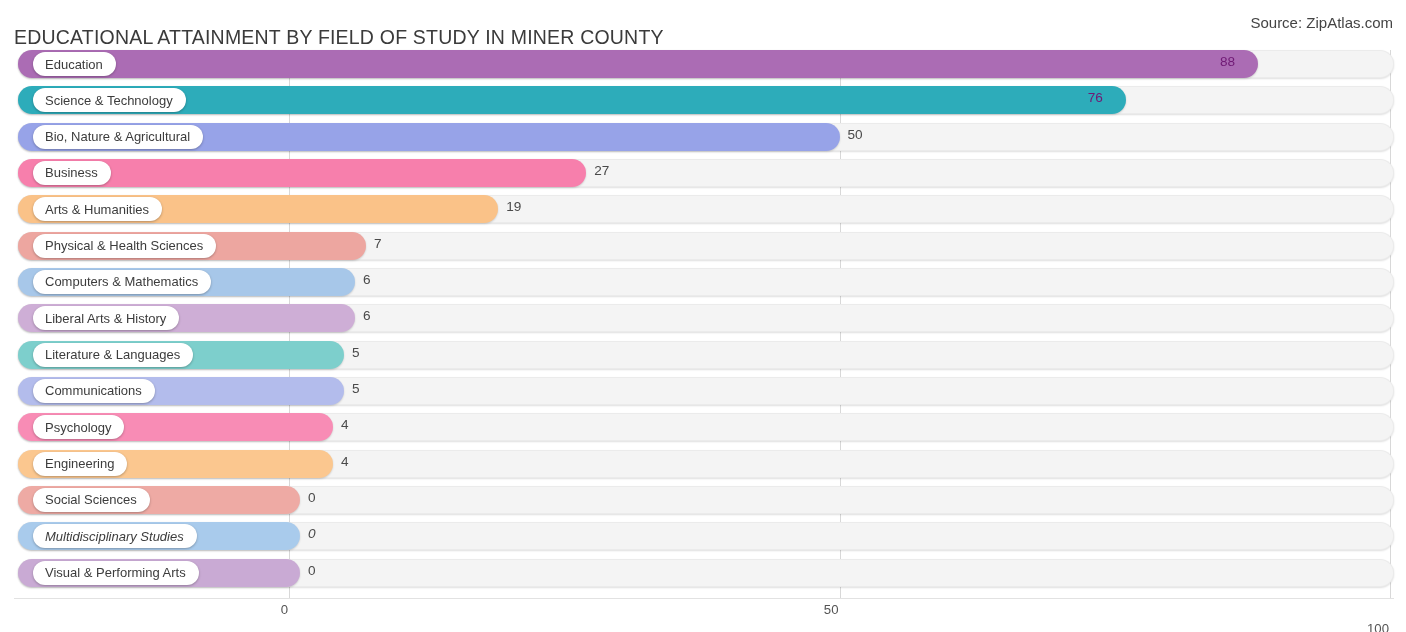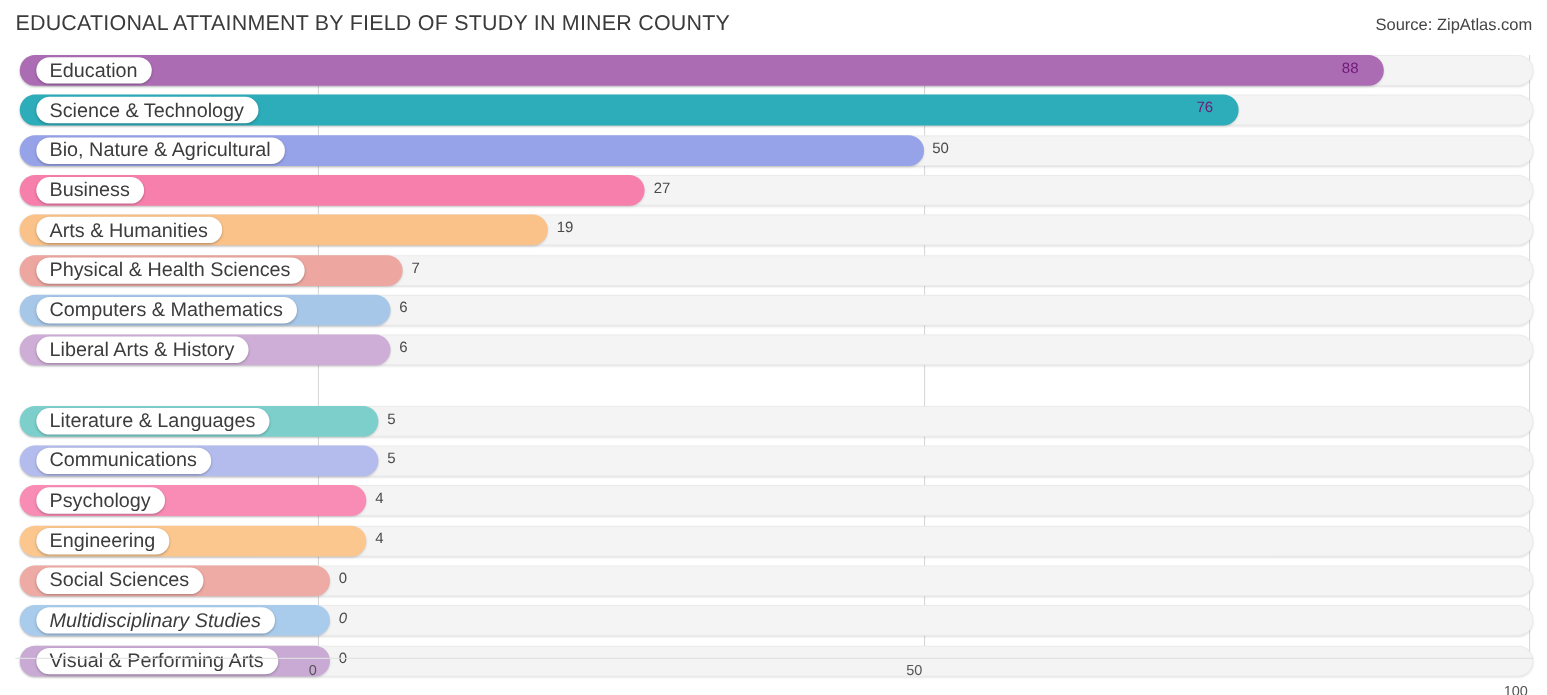--- a/index.html
+++ b/index.html
@@ -8,21 +8,21 @@
     width: 1406px; height: 632px;
     background: #ffffff;
     font-family: "Liberation Sans", sans-serif;
     overflow: hidden;
   }
   #app { position: relative; width: 1406px; height: 632px; background: #fff; }
 
   
   .header { position: absolute; top: 0; left: 0; width: 1406px; height: 46px; }
   .chart-title {
-    position: absolute; left: 14px; top: 10px;
+    position: absolute; left: 14px; top: 26px;
     font-size: 19.5px; letter-spacing: .2px;
     color: #3b3b3b; font-weight: 400; white-space: nowrap;
   }
   .source {
     position: absolute; right: 13px; top: 14px;
     font-size: 15px; color: #444; white-space: nowrap;
   }
 
   
   .plot { position: absolute; left: 0; top: 46px; width: 1406px; height: 552px; }
@@ -56,21 +56,21 @@
   
   .pill {
     position: absolute; left: 33px; top: 6px;
     height: 24px; display: flex; align-items: center;
     padding: 0 13px 0 12px;
     background: #ffffff;
     border-radius: 12px;
     box-shadow: 0 1px 2.5px rgba(0,0,0,.28);
     white-space: nowrap;
   }
-  .pill-label { font-size: 18px; color: #3c3c3c; }
+  .pill-label { font-size: 13px; color: #3c3c3c; }
 
   
   .value-out {
     position: absolute; top: 8px;
     font-size: 13.6px; color: #4a4a4a; white-space: nowrap;
   }
   .value-in {
     position: absolute; top: 8px;
     font-size: 13.6px; color: #701a75; white-space: nowrap;
   }
@@ -161,21 +161,21 @@
           <div class="value-out" style="left: 363.06px;">6</div>
         </div>
         <div class="row" style="height: 36.33px;">
           <div class="track"></div>
           <div class="bar" style="width: 337.06px; background: rgb(206, 174, 214);"></div>
           <div class="pill">
             <span class="pill-label">Liberal Arts &amp; History</span>
           </div>
           <div class="value-out" style="left: 363.06px;">6</div>
         </div>
-        <div class="row" style="height: 36.33px; margin-top: 28px;">
+        <div class="row" style="height: 36.33px;">
           <div class="track"></div>
           <div class="bar" style="width: 326.05px; background: rgb(125, 207, 204);"></div>
           <div class="pill">
             <span class="pill-label">Literature &amp; Languages</span>
           </div>
           <div class="value-out" style="left: 352.05px;">5</div>
         </div>
         <div class="row" style="height: 36.33px;">
           <div class="track"></div>
           <div class="bar" style="width: 326.05px; background: rgb(179, 188, 236);"></div>

